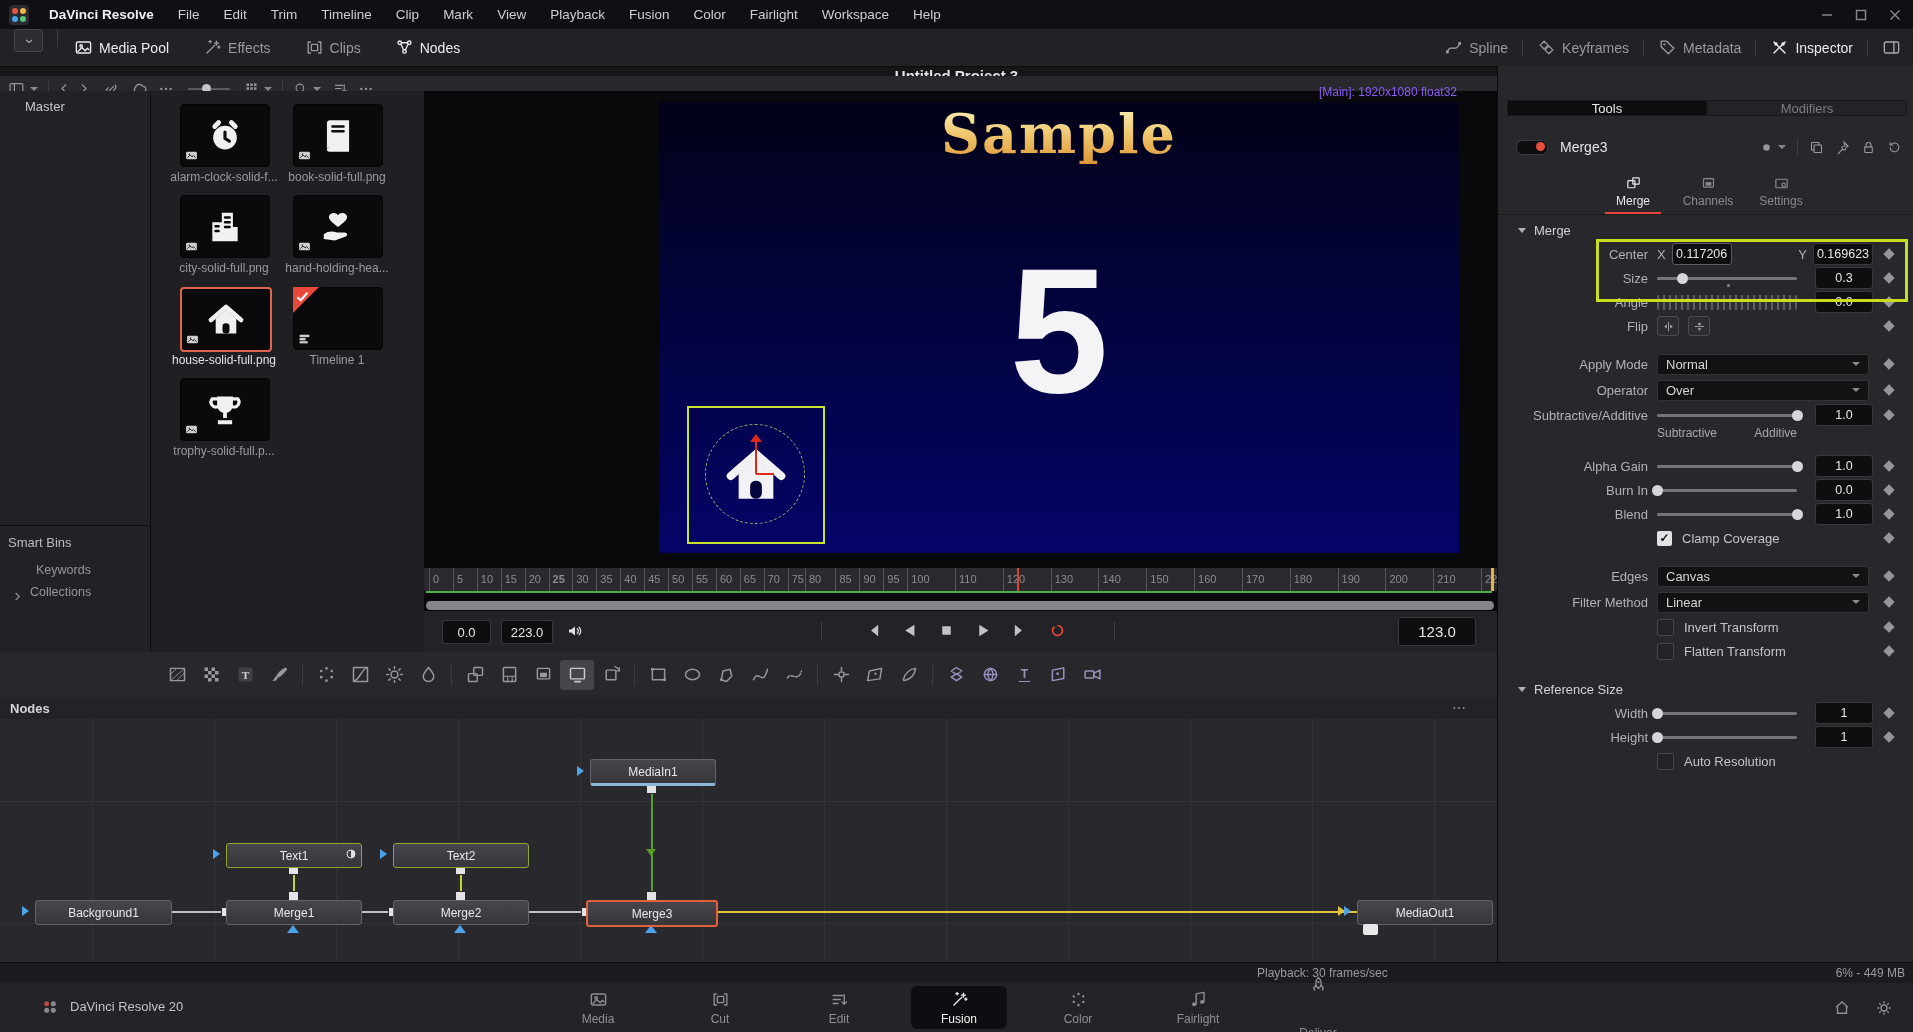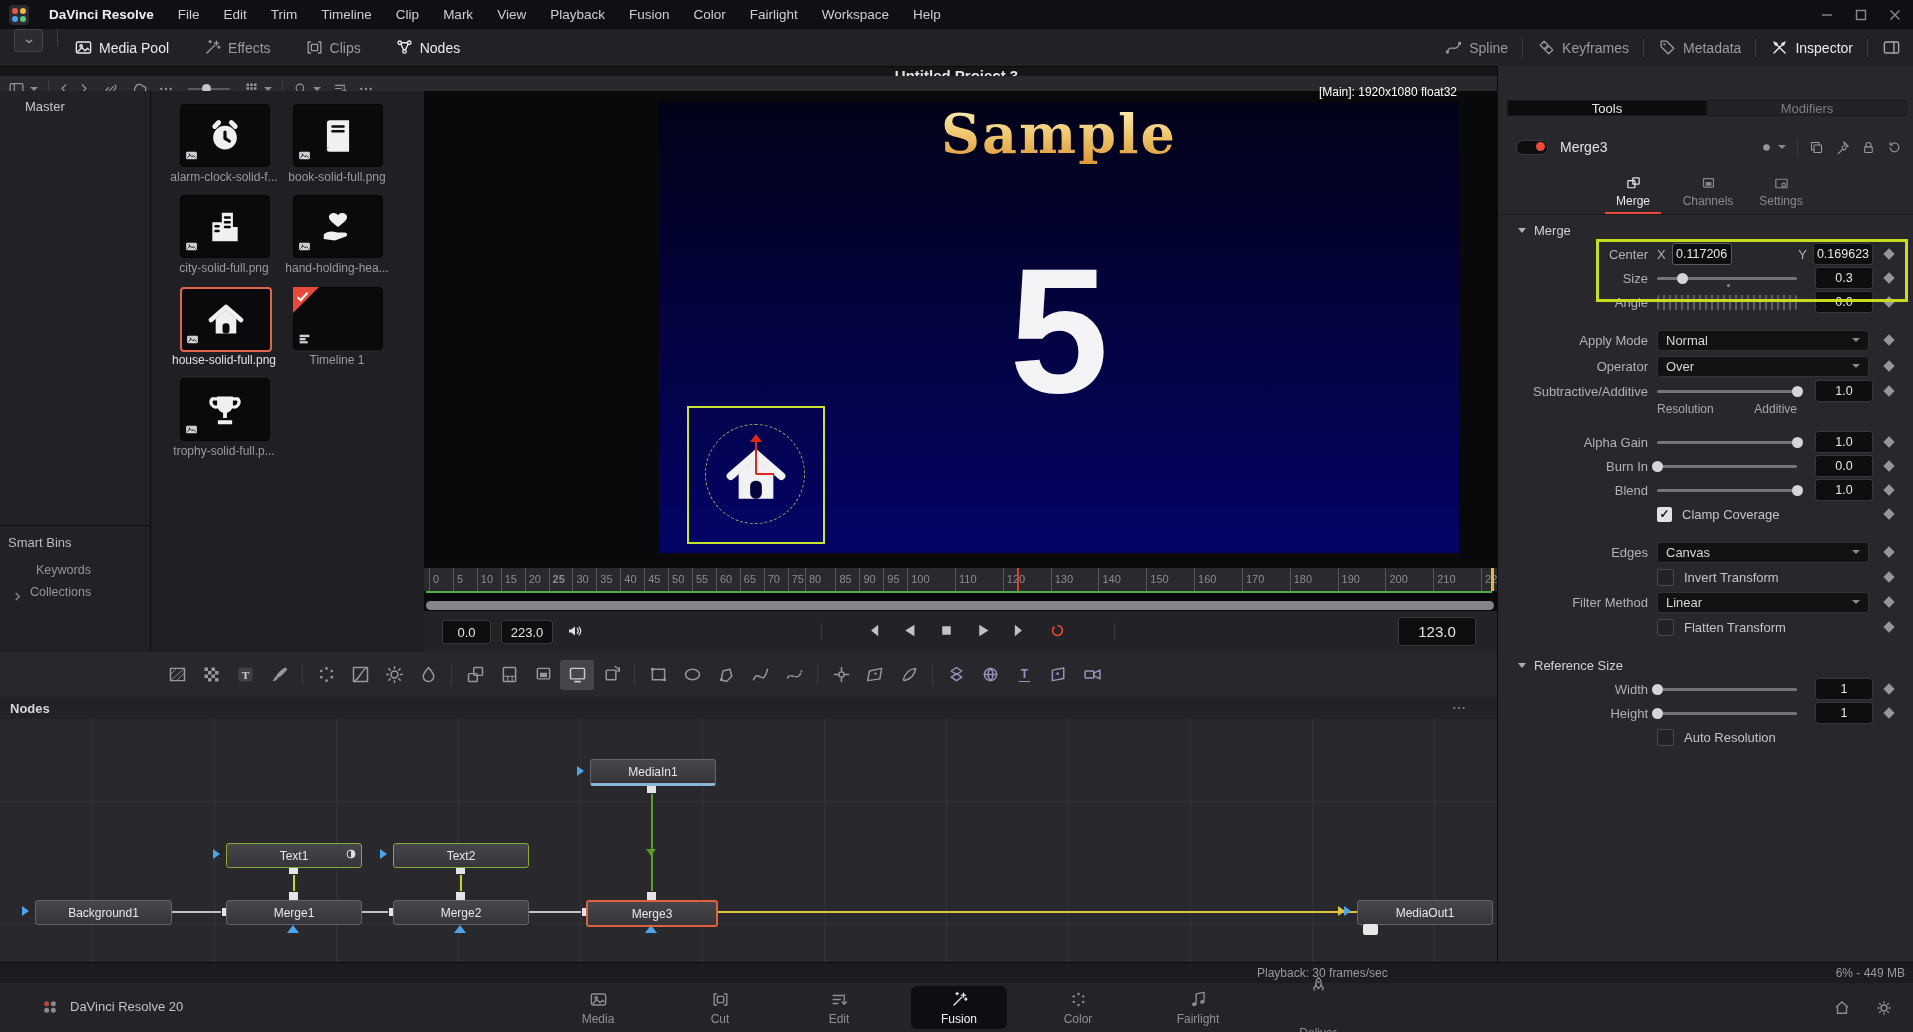--- a/index.html
+++ b/index.html
@@ -576,21 +576,21 @@
               <rect x="2" y="5" width="20" height="14" rx="2.5" fill="currentColor" stroke="none"></rect>
               <path d="M5 15.5l4.5-4.5 3.5 3.5 2.5-2.5 3.5 3.5" stroke="#0a0a0c" stroke-width="1.6" fill="none"></path>
               <circle cx="8" cy="9.5" r="1.3" fill="#0a0a0c" stroke="none"></circle>
             </svg></span>
         </div>
         <div class="clabel" style="left: 19px; top: 353px;">trophy-solid-full.p...</div>
       </div>
   </div>
 
   <div id="viewer" class="abs">
-    <div style="position:absolute;right:40px;top:-6px;font-size:12px;color:#ffffff">[Main]: 1920x1080 float32</div>
+    <div style="position:absolute;right:40px;top:-6px;font-size:12px;color:#8b5cf6">[Main]: 1920x1080 float32</div>
     <div id="vimage">
       <div class="sampletxt">Sample</div>
       <div class="bigdigit">5</div>
       <div id="xformbox">
         <div class="ring"></div>
         <div style="position:absolute;left:35px;top:36px">
           <svg width="64" height="64" viewBox="0 0 24 24" style="--door:#05053c">
             <path d="M2.5 12l9.5-8.2L21.5 12" stroke="#f2f2f4" stroke-width="3" fill="none" stroke-linecap="round"></path>
             <path d="M5.5 11.2v9.3h13v-9.3L12 5.6z" fill="#f2f2f4"></path>
             <rect x="9.8" y="13.8" width="4.4" height="6.7" rx="2" fill="var(--door)"></rect>
@@ -1119,20 +1119,38 @@
           <span class="kfd"></span>
         </div>
         <div class="irow">
           <span class="lbl">Angle</span>
           <span class="ctrl">
             <span class="dial"></span>
             <span class="valbox">0.0</span>
           </span>
           <span class="kfd"></span>
         </div>
+        <div class="irow">
+          <span class="lbl">Flip</span>
+          <span class="ctrl">
+            <span class="flipbtn">
+              <svg width="13" height="13" viewBox="0 0 24 24" fill="none" stroke="currentColor" stroke-width="1.7" stroke-linecap="round" stroke-linejoin="round">
+                <path d="M12 4v16"></path>
+                <path d="M4 12l5-3.5v7zM20 12l-5-3.5v7z" fill="currentColor" stroke="none"></path>
+              </svg>
+            </span>
+            <span class="flipbtn">
+              <svg width="13" height="13" viewBox="0 0 24 24" fill="none" stroke="currentColor" stroke-width="1.7" stroke-linecap="round" stroke-linejoin="round">
+                <path d="M4 12h16"></path>
+                <path d="M12 4l3.5 5h-7zM12 20l3.5-5h-7z" fill="currentColor" stroke="none"></path>
+              </svg>
+            </span>
+          </span>
+          <span class="kfd"></span>
+        </div>
         <div style="height: 13px;"></div>
         <div class="irow" style="height: 26px;">
           <span class="lbl">Apply Mode</span>
           <span class="ctrl">
             <span class="selbox">
               <span>Normal</span>
               <span class="chev"></span>
             </span>
           </span>
           <span class="kfd"></span>
@@ -1153,21 +1171,21 @@
             <span class="slider">
               <i class="h" style="left: calc(100% - 5px);"></i>
             </span>
             <span class="valbox">1.0</span>
           </span>
           <span class="kfd"></span>
         </div>
         <div class="irow" style="height: 14px;">
           <span class="lbl"></span>
           <span class="ctrl sublbls" style="width: 140px;">
-            <span>Resolution</span>
+            <span>Subtractive</span>
             <span style="margin-left: auto;">Additive</span>
           </span>
         </div>
         <div style="height: 13px;"></div>
         <div class="irow">
           <span class="lbl">Alpha Gain</span>
           <span class="ctrl">
             <span class="slider">
               <i class="h" style="left: calc(100% - 5px);"></i>
             </span>
@@ -1207,35 +1225,35 @@
         <div class="irow" style="height: 26px;">
           <span class="lbl">Edges</span>
           <span class="ctrl">
             <span class="selbox">
               <span>Canvas</span>
               <span class="chev"></span>
             </span>
           </span>
           <span class="kfd"></span>
         </div>
-        <div class="irow">
-          <span class="lbl"></span>
-          <span class="ctrl">
-            <span class="cb off"></span>
-            <span style="margin-left: 10px; color: rgb(196, 196, 200);">Invert Transform</span>
-          </span>
-          <span class="kfd"></span>
-        </div>
         <div class="irow" style="height: 26px;">
           <span class="lbl">Filter Method</span>
           <span class="ctrl">
             <span class="selbox">
               <span>Linear</span>
               <span class="chev"></span>
             </span>
+          </span>
+          <span class="kfd"></span>
+        </div>
+        <div class="irow">
+          <span class="lbl"></span>
+          <span class="ctrl">
+            <span class="cb off"></span>
+            <span style="margin-left: 10px; color: rgb(196, 196, 200);">Invert Transform</span>
           </span>
           <span class="kfd"></span>
         </div>
         <div class="irow">
           <span class="lbl"></span>
           <span class="ctrl">
             <span class="cb off"></span>
             <span style="margin-left: 10px; color: rgb(196, 196, 200);">Flatten Transform</span>
           </span>
           <span class="kfd"></span>

